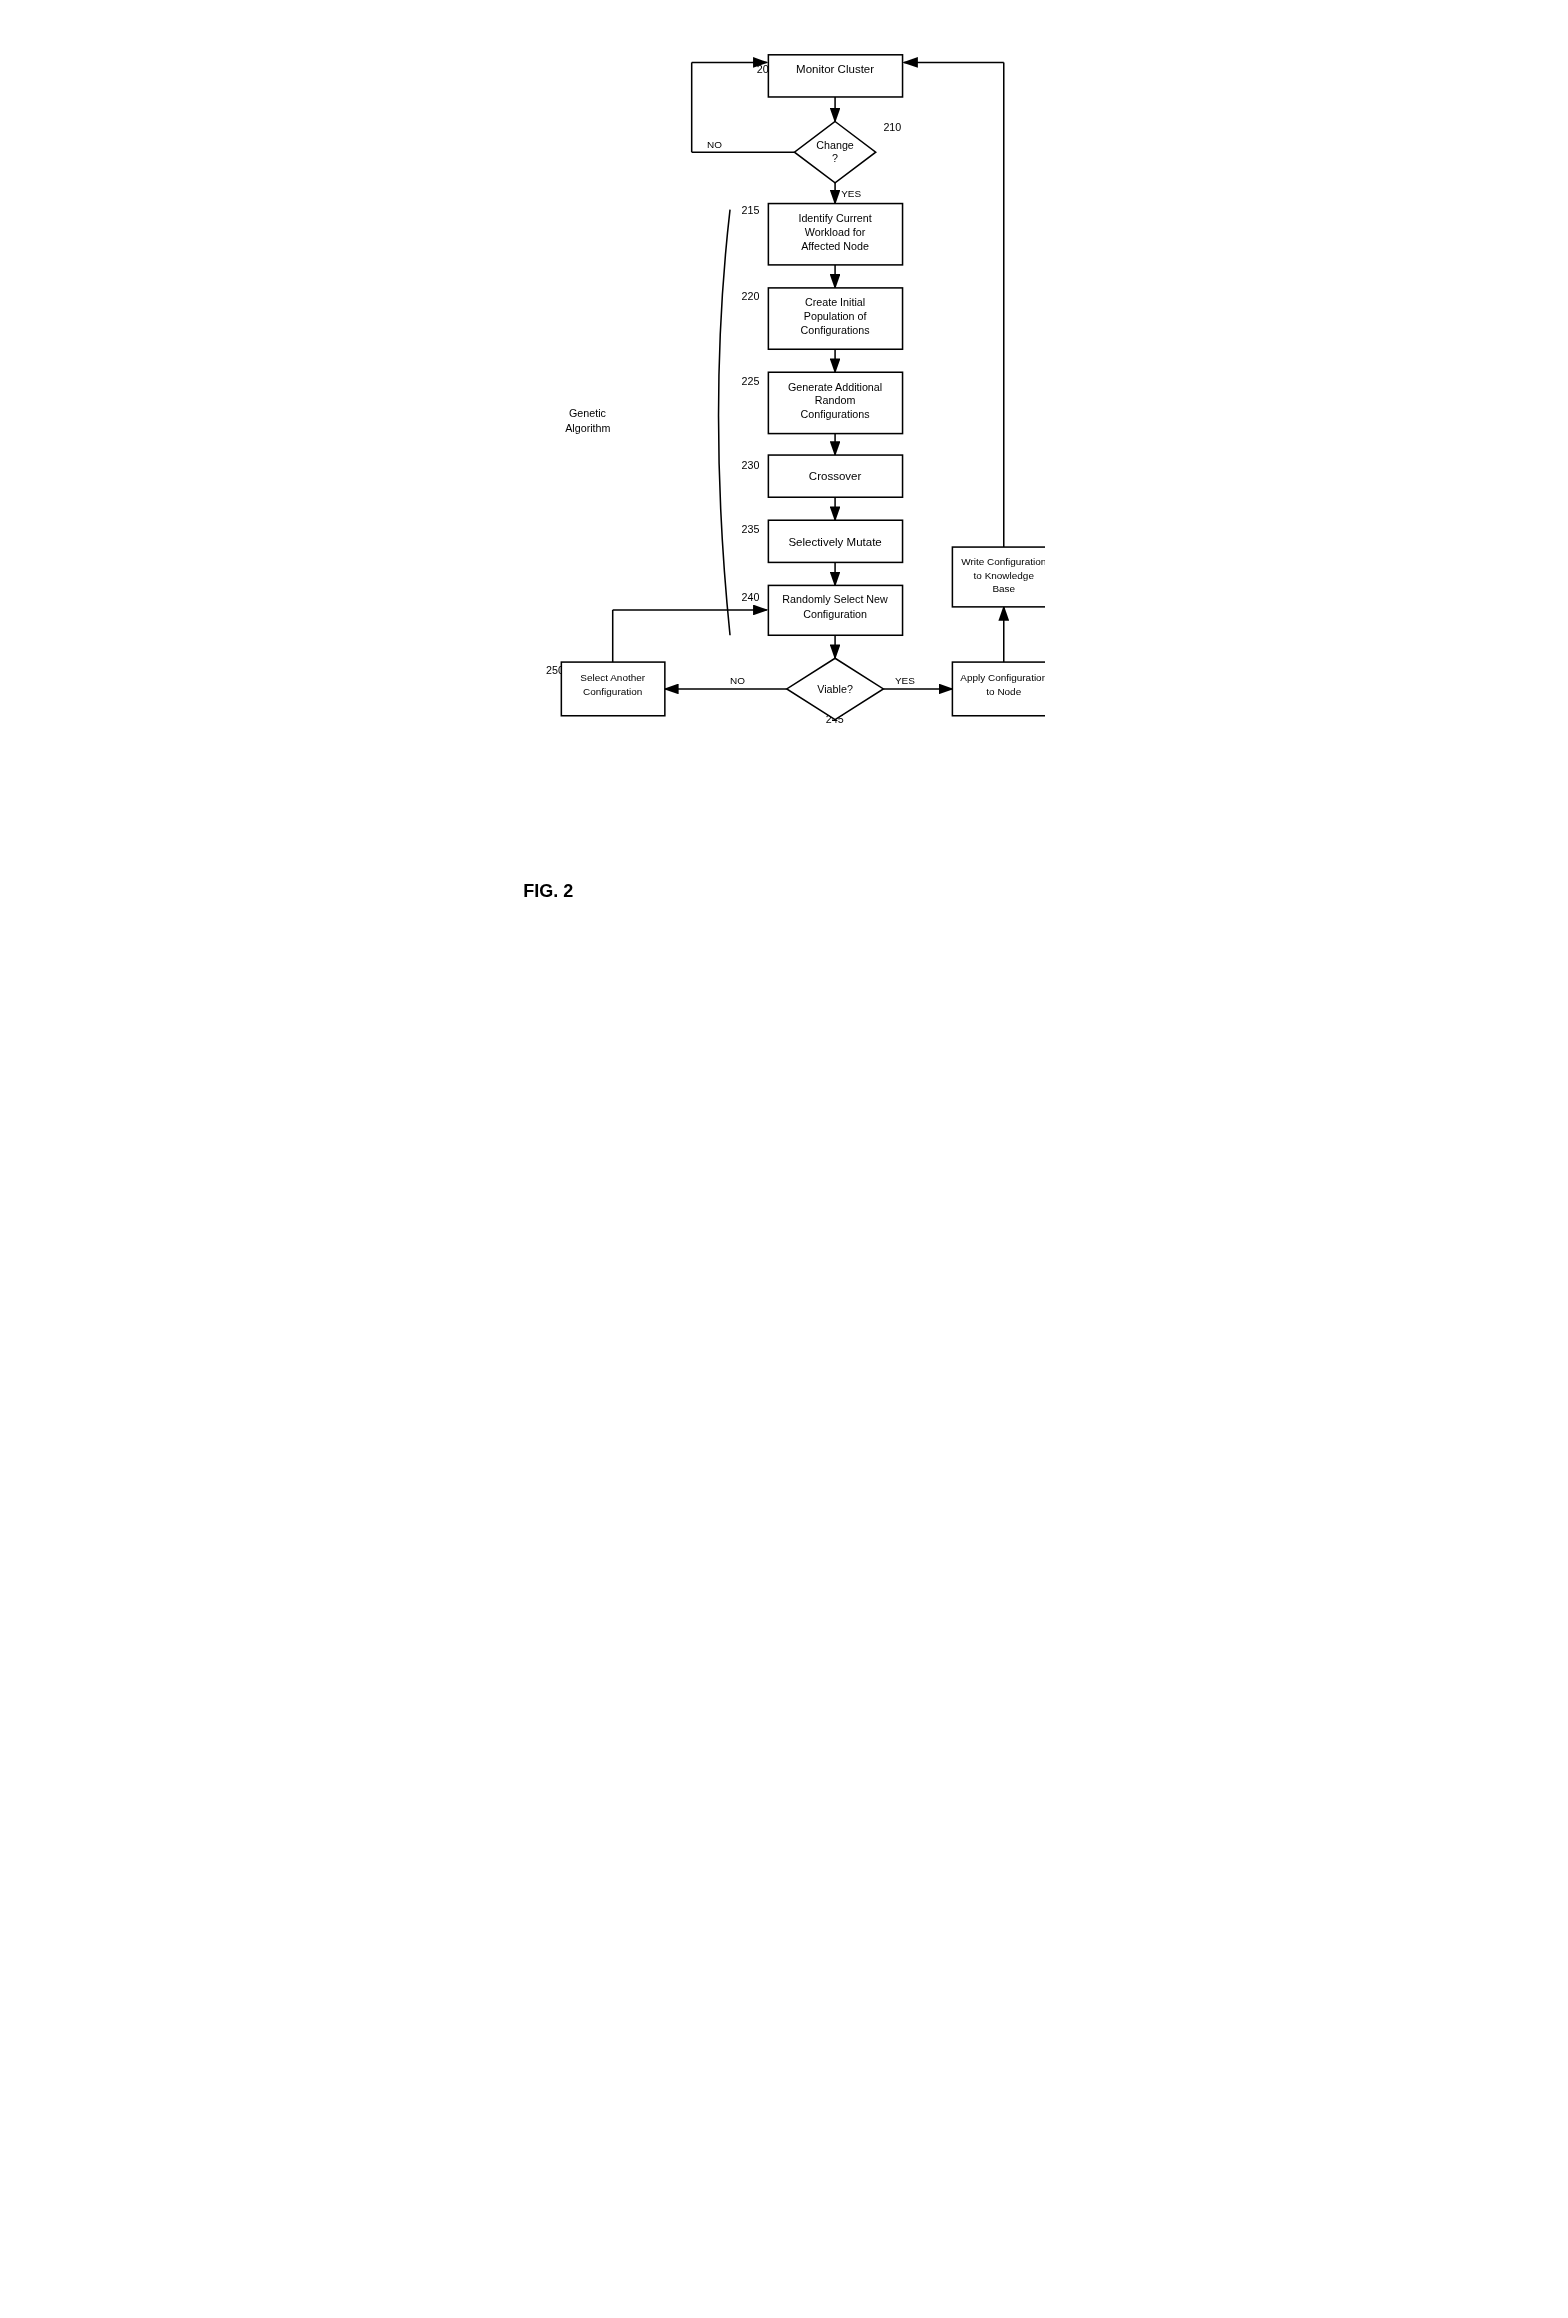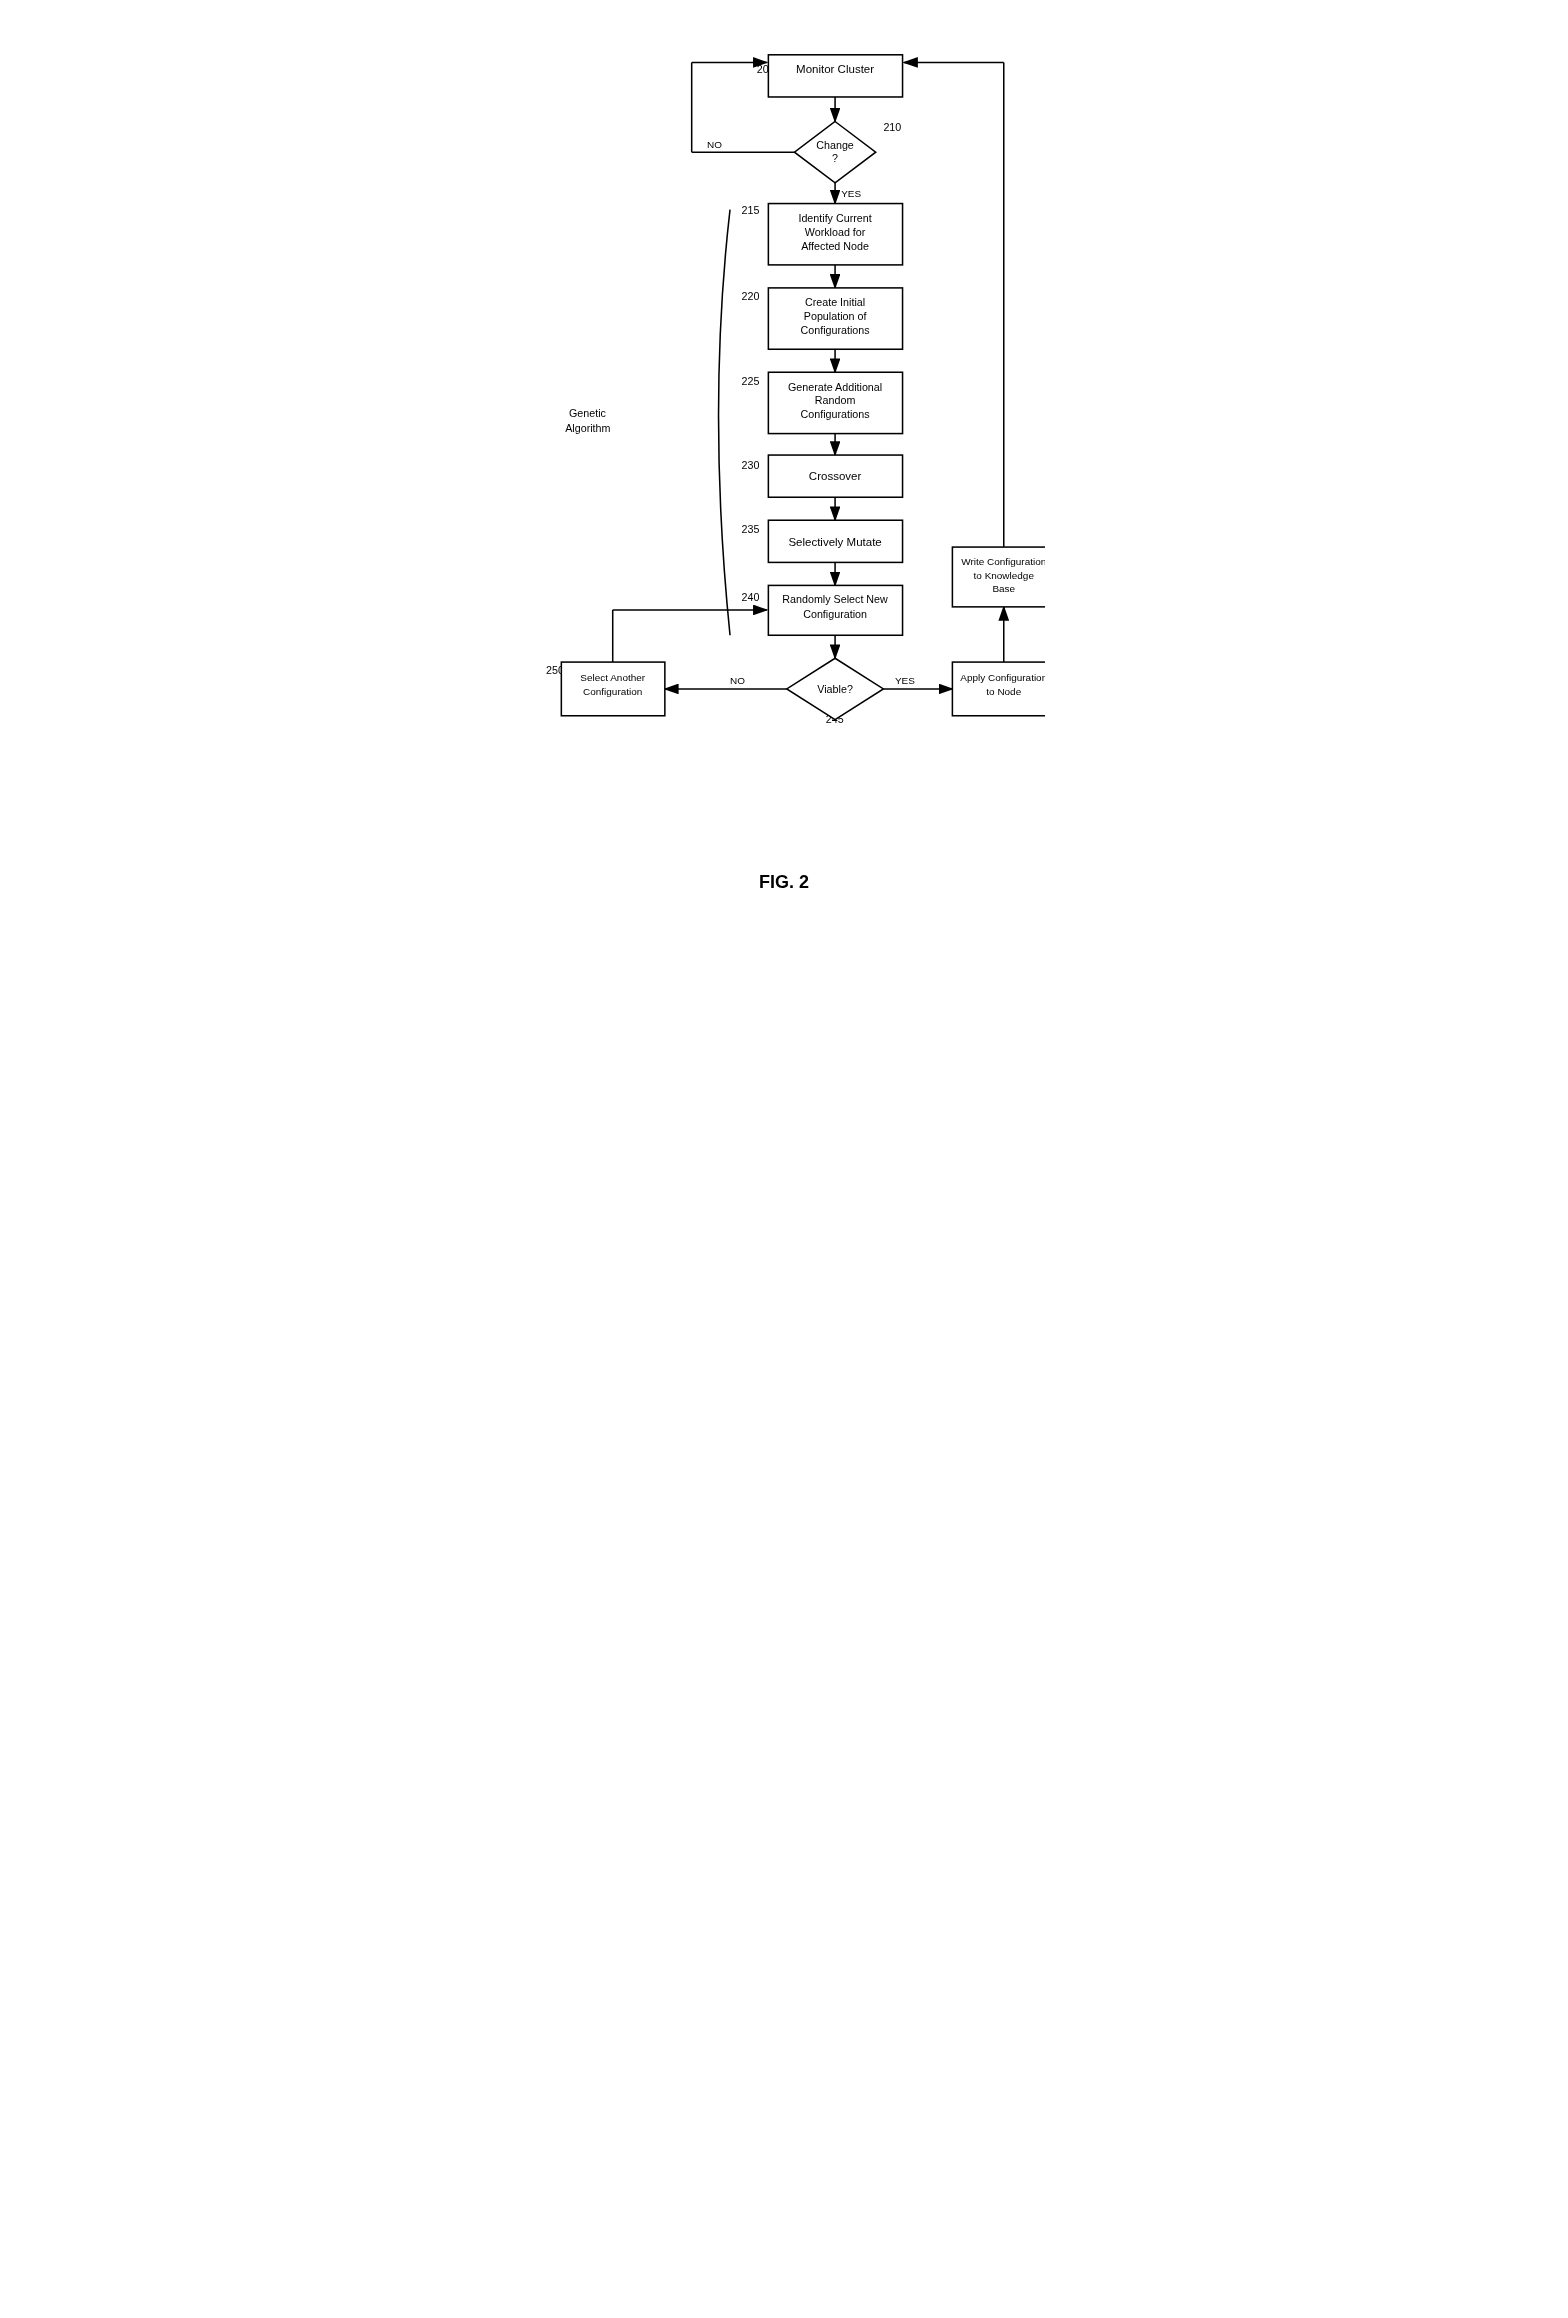--- a/index.html
+++ b/index.html
@@ -16,24 +16,24 @@
       width: 554px;
       position: relative;
       padding: 24.4px 16.3px 49px 16.3px;
     }
     
     .flowchart-svg {
       width: 100%;
       height: auto;
     }
     .fig-label {
-      text-align: center;
+      text-align: left;
       font-size: 18px;
       font-weight: bold;
-      margin-top: 23px;
+      margin-top: 32px;
       font-family: Arial, sans-serif;
     }
   </style>
 </head>
 <body>
 
 <div class="page-container">
   <svg class="flowchart-svg" viewBox="0 0 680 1050" xmlns="http://www.w3.org/2000/svg">
 
     <defs>

